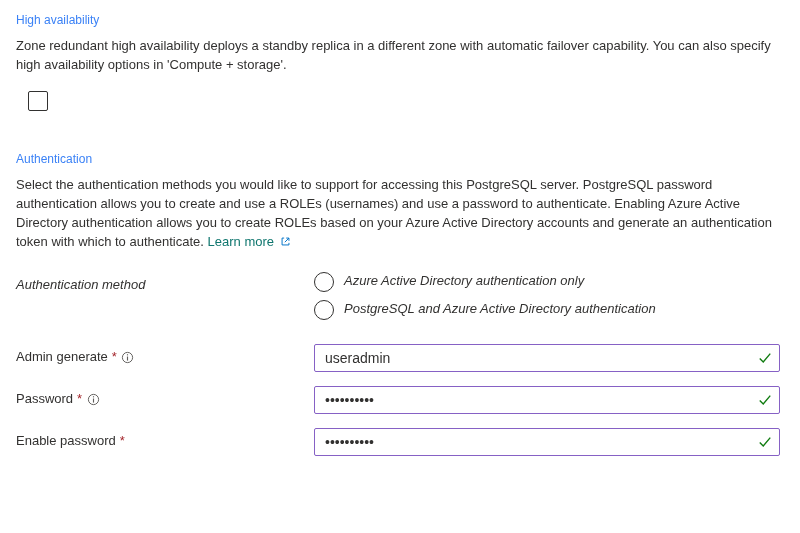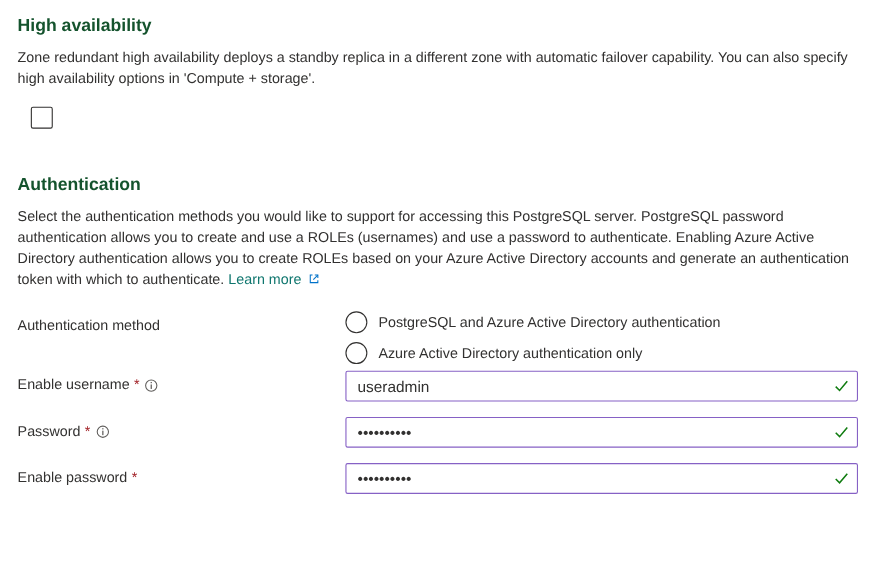--- a/index.html
+++ b/index.html
@@ -6,24 +6,24 @@
     body {
       font-family: "Segoe UI", -apple-system, sans-serif;
       font-size: 13px;
       color: #323130;
       padding: 12px 16px;
       width: 800px;
       background: #fff;
       line-height: 1.45;
     }
     .section-heading {
-      font-size: 16px;
-      font-weight: 700;
+      font-size: 12px;
+      font-weight: 400;
       margin-bottom: 8px;
-      color: #14532d;
+      color: #3b82f6;
     }
     .section-desc {
       color: #323130;
       margin-bottom: 14px;
       max-width: 760px;
     }
     .link {
       color: #0f766e;
       text-decoration: none;
       cursor: pointer;
@@ -105,21 +105,21 @@
     .valid-icon {
       position: absolute;
       right: 8px;
       top: 50%;
       transform: translateY(-50%);
       color: #107c10;
       display: flex;
     }
     .ext-link-icon { display:inline-flex; vertical-align: -1px; margin-left:2px;}
     .section-gap { height: 26px; }
-    .auth-method-row { align-items: flex-start; margin-top: 20px; margin-bottom: 6px;}
+    .auth-method-row { align-items: flex-start; margin-top: 20px; margin-bottom: 24px; font-style: italic;}
   </style>
 </head>
 <body>
 
 <div class="section-heading">High availability</div>
 <div class="section-desc">Zone redundant high availability deploys a standby replica in a different zone with automatic failover capability. You can also specify high availability options in 'Compute + storage'.</div>
 
 <div class="form-row">
   <div class="ctrl-col">
     <div class="checkbox"></div>
@@ -142,33 +142,33 @@
     </span>
   </a>
 </div>
 
 <div class="form-row auth-method-row">
   <div class="form-label">Authentication method</div>
   <div class="ctrl-col">
     <div class="radio-group">
       <label class="radio-option">
         <span class="radio-outer"></span>
-        <span>PostgreSQL and Azure Active Directory authentication</span>
+        <span>Azure Active Directory authentication only</span>
       </label>
       <label class="radio-option">
         <span class="radio-outer"></span>
-        <span>Azure Active Directory authentication only</span>
+        <span>PostgreSQL and Azure Active Directory authentication</span>
       </label>
     </div>
   </div>
 </div>
 
 <div class="form-row">
   <div class="form-label">
-    <span>Enable username</span>
+    <span>Admin generate</span>
     <span class="req">*</span>
     <span class="info-icon">
       <svg width="13" height="13" viewBox="0 0 16 16" fill="none">
           <circle cx="8" cy="8" r="6.3" stroke="#605e5c" stroke-width="1.2"></circle>
           <rect x="7.3" y="6.8" width="1.4" height="5" fill="#605e5c"></rect>
           <rect x="7.3" y="4" width="1.4" height="1.4" fill="#605e5c"></rect>
         </svg>
     </span>
   </div>
   <div class="ctrl-col">

